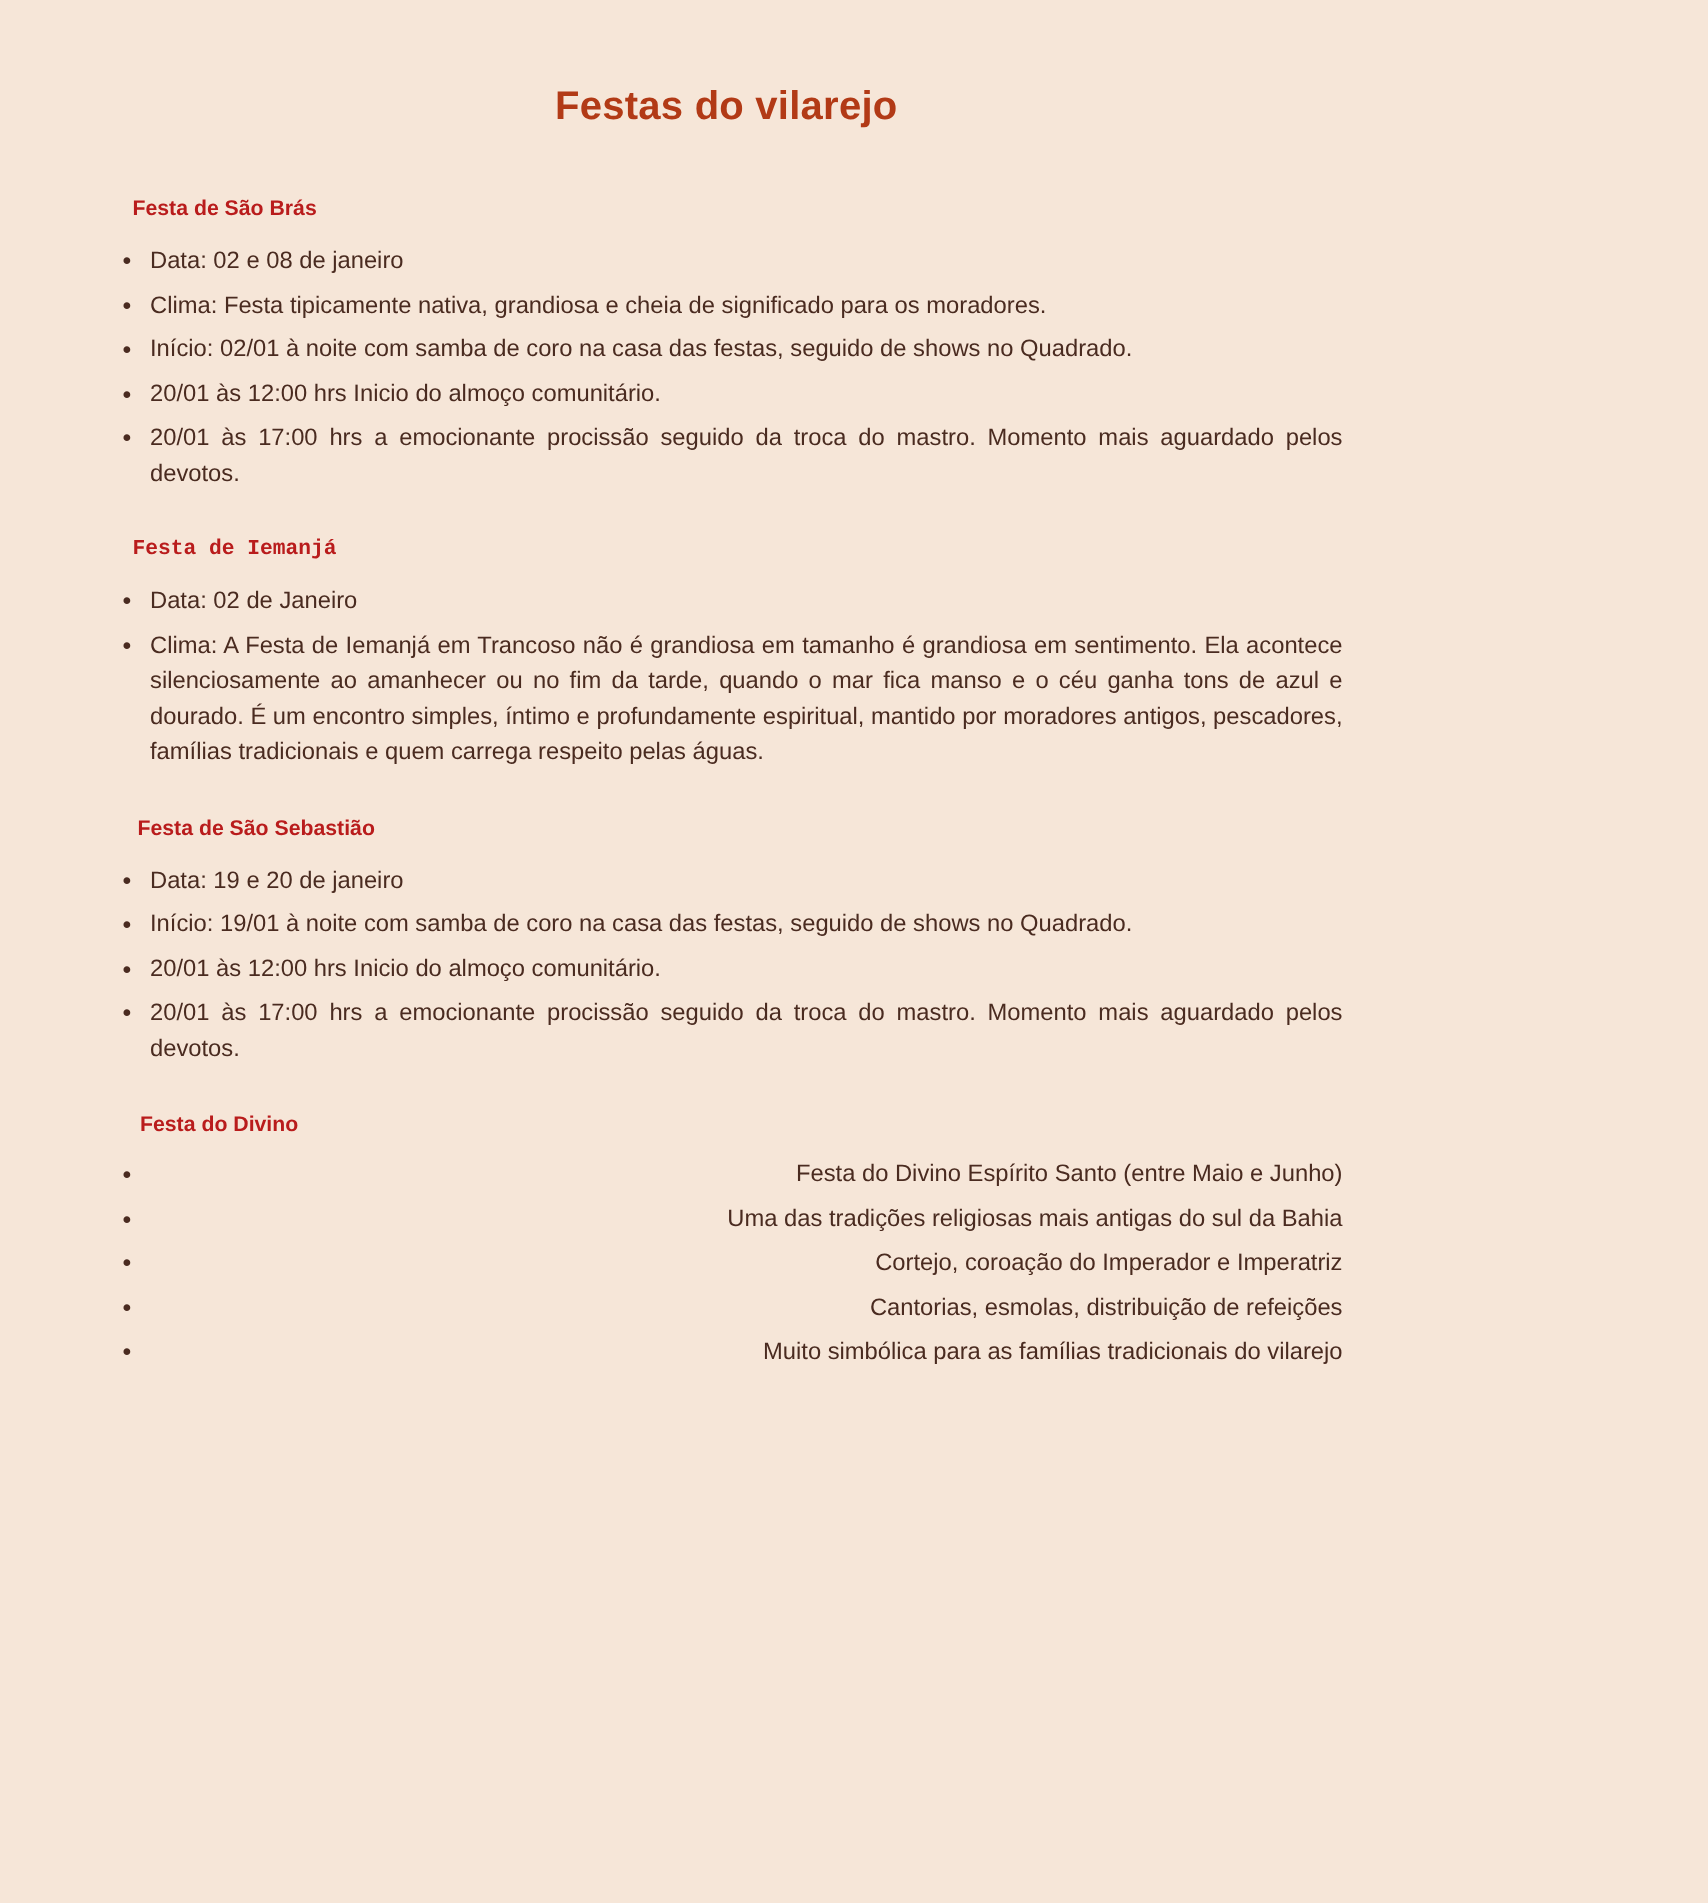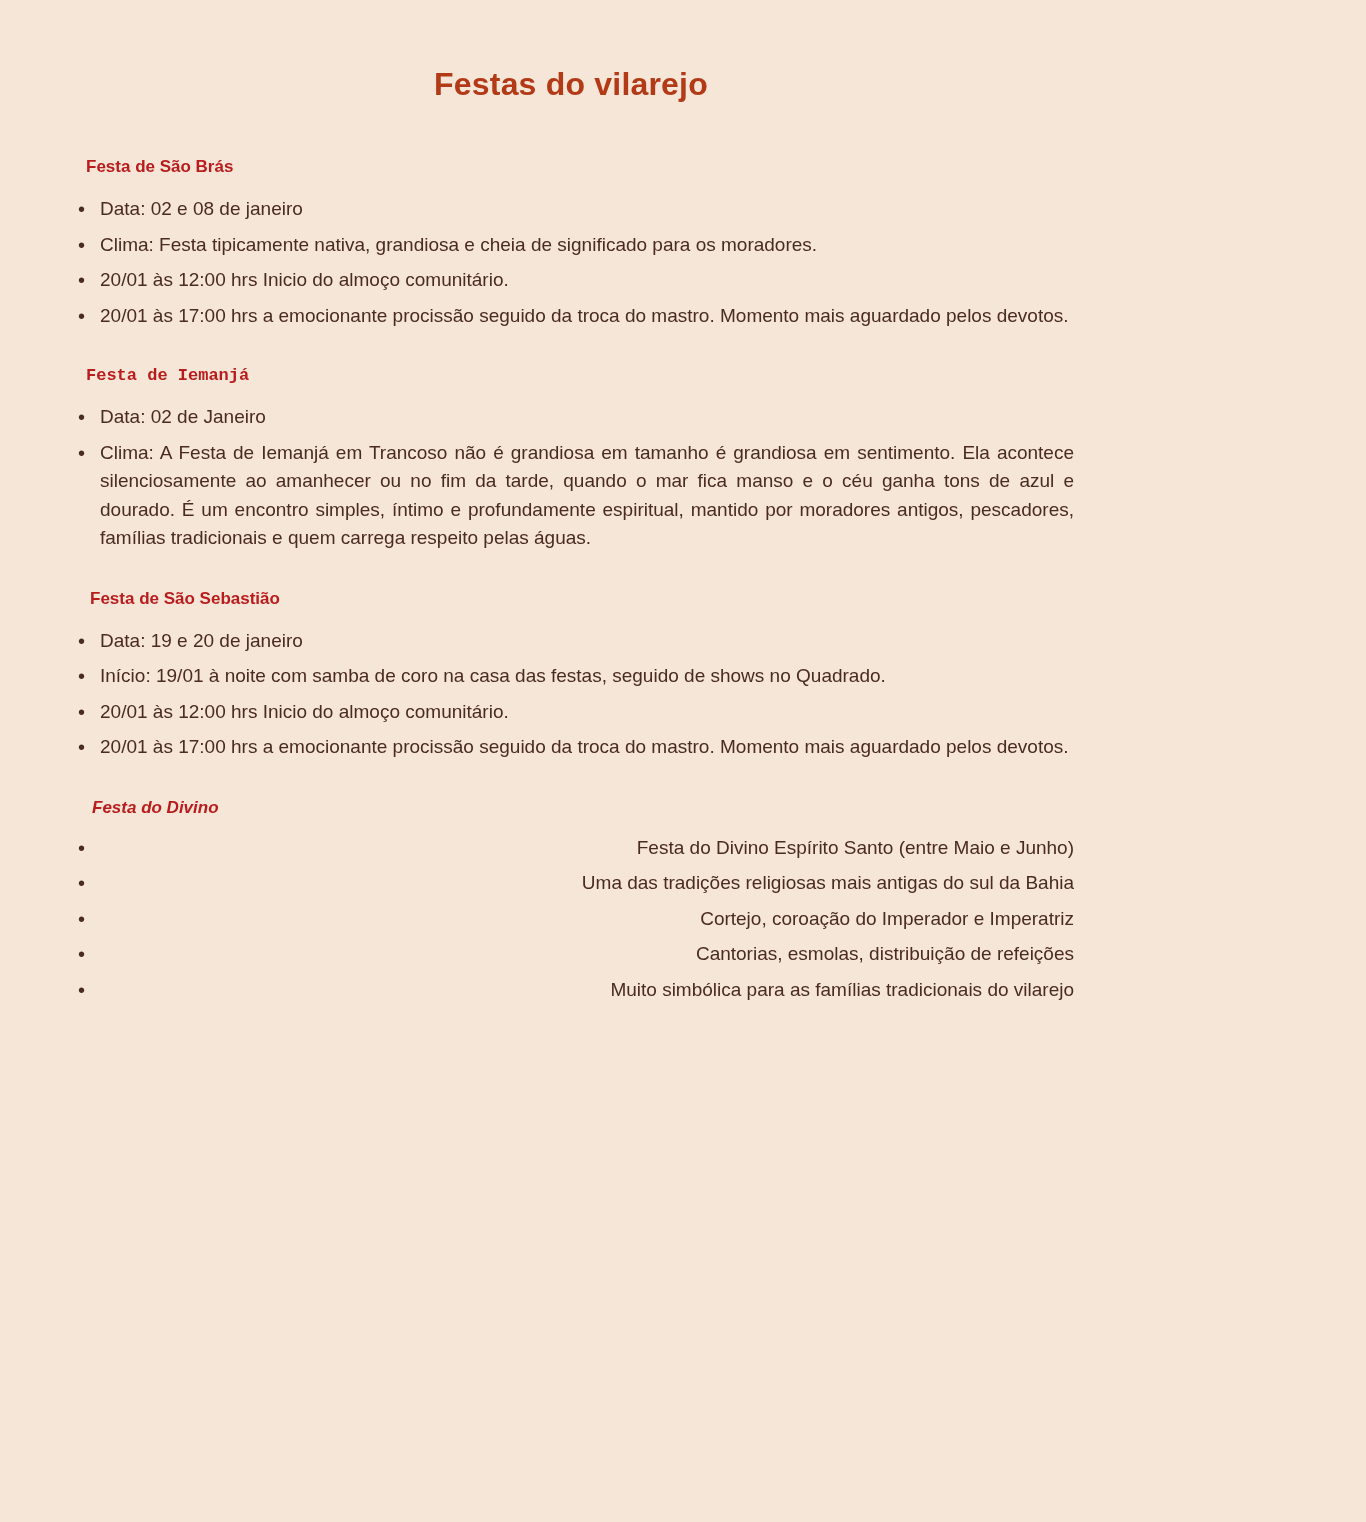--- a/index.html
+++ b/index.html
@@ -12,21 +12,21 @@
     min-height: 1522px;
     background: #f6e6d8;
     font-family: "Liberation Sans", sans-serif;
     color: #4a2b20;
     -webkit-font-smoothing: antialiased;
   }
   .page {
     width: 1166px;
     min-height: 1522px;
     box-sizing: border-box;
-    padding: 56px 92px 40px 68px;
+    padding: 56px 92px 40px 88px;
     background: #f6e6d8;
   }
   .doc-title {
     text-align: center;
     color: #b23a16;
     font-size: 32px;
     font-weight: bold;
     margin: 10px 0 44px 0;
     letter-spacing: 0.2px;
   }
@@ -66,36 +66,37 @@
   }
   ul.bullets li:last-child {
     margin-bottom: 0;
   }
   .section + .section {
     margin-top: 26px;
   }
   .sec-saobras { margin-top: 0; }
   .sec-iemanja .section-title { margin-left: 18px; font-family: Liberation Mono, monospace; }
   .sec-saosebastiao .section-title { margin-left: 22px; }
-  .sec-divino .section-title { margin-left: 24px; font-style: italic; }
+  .sec-divino .section-title { margin-left: 24px; }
   .sec-divino ul.bullets { margin-top: 16px; }
   .sec-divino ul.bullets li { text-align: right; }
 </style>
 </head>
 <body>
 
 <div class="page">
 
   <h1 class="doc-title">Festas do vilarejo</h1>
 
   <section class="section sec-saobras">
     <h2 class="section-title">Festa de São Brás</h2>
     <ul class="bullets">
       <li>Data: 02 e 08 de janeiro</li>
       <li>Clima: Festa tipicamente nativa, grandiosa e cheia de significado para os moradores.</li>
+      <li>Início: 02/01 à noite com samba de coro na casa das festas, seguido de shows no Quadrado.</li>
       <li>20/01 às 12:00 hrs Inicio do almoço comunitário.</li>
       <li>20/01 às 17:00 hrs a emocionante procissão seguido da troca do mastro. Momento mais aguardado pelos devotos.</li>
     </ul>
   </section>
 
   <section class="section sec-iemanja">
     <h2 class="section-title">Festa de Iemanjá</h2>
     <ul class="bullets">
       <li>Data: 02 de Janeiro</li>
       <li>Clima: A Festa de Iemanjá em Trancoso não é grandiosa em tamanho é grandiosa em sentimento. Ela acontece silenciosamente ao amanhecer ou no fim da tarde, quando o mar fica manso e o céu ganha tons de azul e dourado. É um encontro simples, íntimo e profundamente espiritual, mantido por moradores antigos, pescadores, famílias tradicionais e quem carrega respeito pelas águas.</li>

